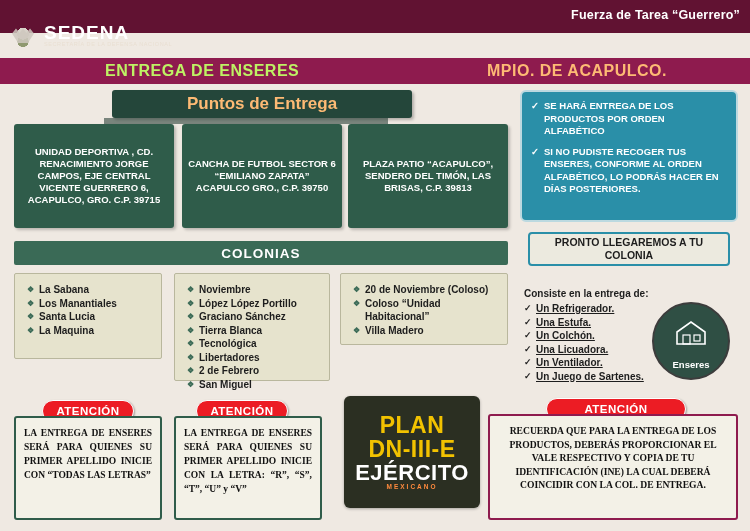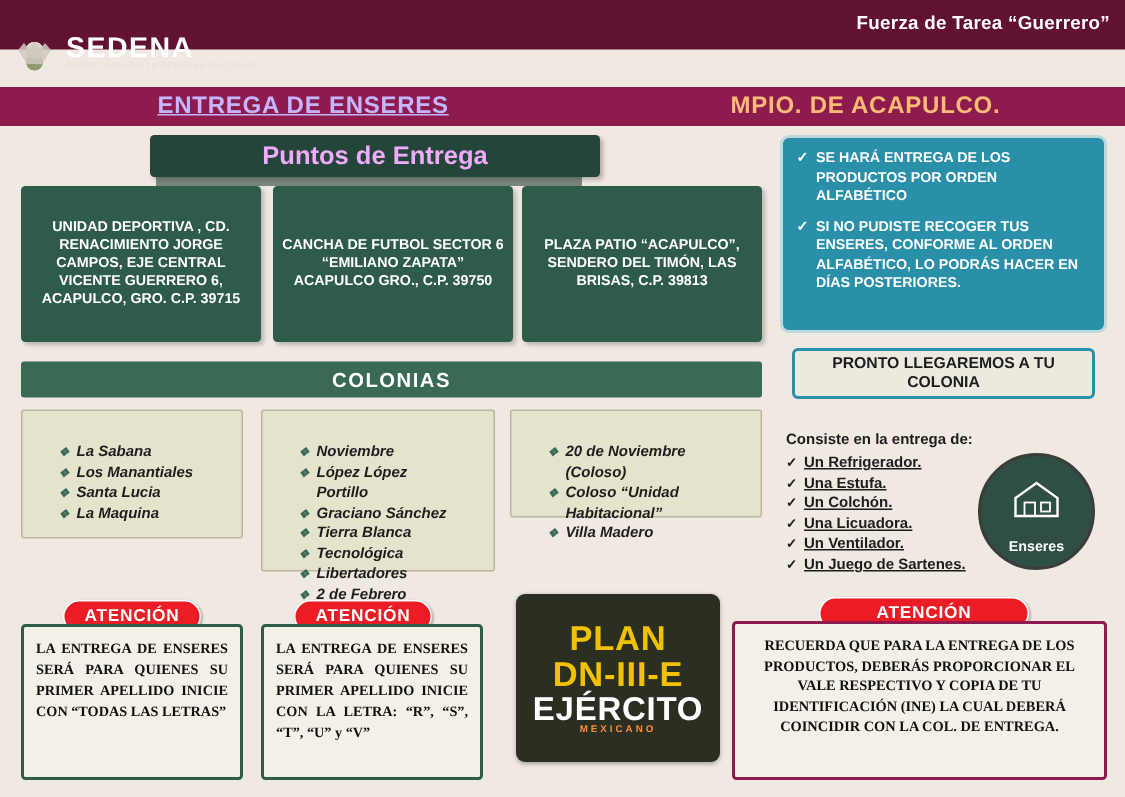--- a/index.html
+++ b/index.html
@@ -56,30 +56,30 @@
     text-align:center; color:#611232; font-size:16px; font-weight:bold;
   }
 
   
   .band {
     position:absolute; left:0; top:58px; width:750px; height:26px;
     background:#8e1b4e;
     display:flex; align-items:center;
   }
   .band .b-left {
-    position:absolute; left:105px; color:#c4b5fd; font-size:16px; font-weight:bold; letter-spacing:.5px;text-decoration:underline;
+    position:absolute; left:105px; color:#bef264; font-size:16px; font-weight:bold; letter-spacing:.5px;
   }
   .band .b-right {
     position:absolute; left:487px; color:#fdba74; font-size:16px; font-weight:bold; letter-spacing:.5px;
   }
 
   
   .puntos-hdr {
-    position:absolute; left:100px; top:90px; width:300px; height:28px;
-    background:#24463a; color:#f0abfc;
+    position:absolute; left:112px; top:90px; width:300px; height:28px;
+    background:#24463a; color:#fdba74;
     display:flex; align-items:center; justify-content:center;
     font-size:17px; font-weight:bold;
     border-radius:3px;
     box-shadow:2px 2px 3px rgba(0,0,0,.25);
   }
   .puntos-hdr-shadow {
     position:absolute; left:104px; top:118px; width:284px; height:6px;
     background:#1a3329; opacity:.55;
   }
 
@@ -108,21 +108,21 @@
   .col-box {
     position:absolute; top:273px;
     background:#e6e3cd; border:1px solid #b9b79d;
     color:#1d1d1d; font-size:10px; font-weight:bold; line-height:13.5px;
     padding:5px 6px 5px 8px;
     border-radius:2px;
   }
   #col-1 { left:14px; width:148px; height:86px; }
   #col-2 { left:174px; width:156px; height:108px; }
   #col-3 { left:340px; width:168px; height:72px; }
-  .col-box ul { list-style:none; margin:16px; padding:0;font-style:italic; }
+  .col-box ul { list-style:none; margin:4px; padding:0; }
   .col-box li { position:relative; padding-left:12px; }
   .col-box li:before {
     content:"\2756"; position:absolute; left:0; top:0; font-size:8px; color:#3a6a56;
   }
 
   
   .blue-panel {
     position:absolute; left:520px; top:90px; width:218px; height:132px;
     background:#2a8fa8; border:2px solid #bcd9e0; border-radius:6px;
     color:#ffffff; font-size:9.5px; font-weight:bold; line-height:12.5px;

